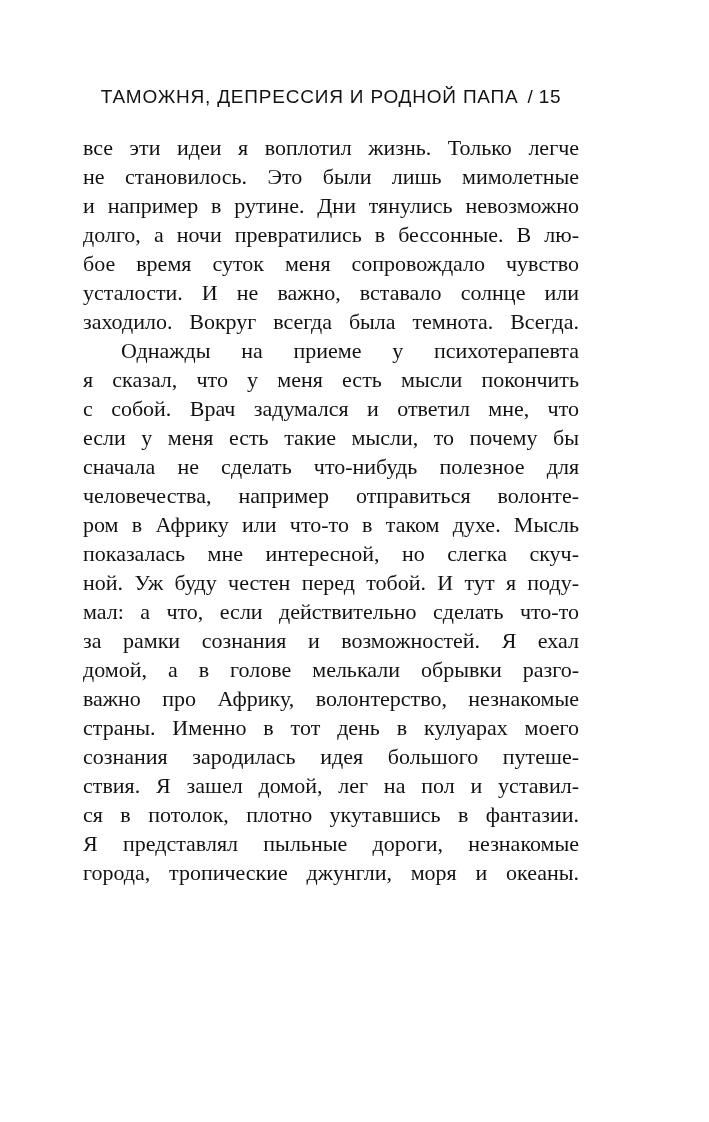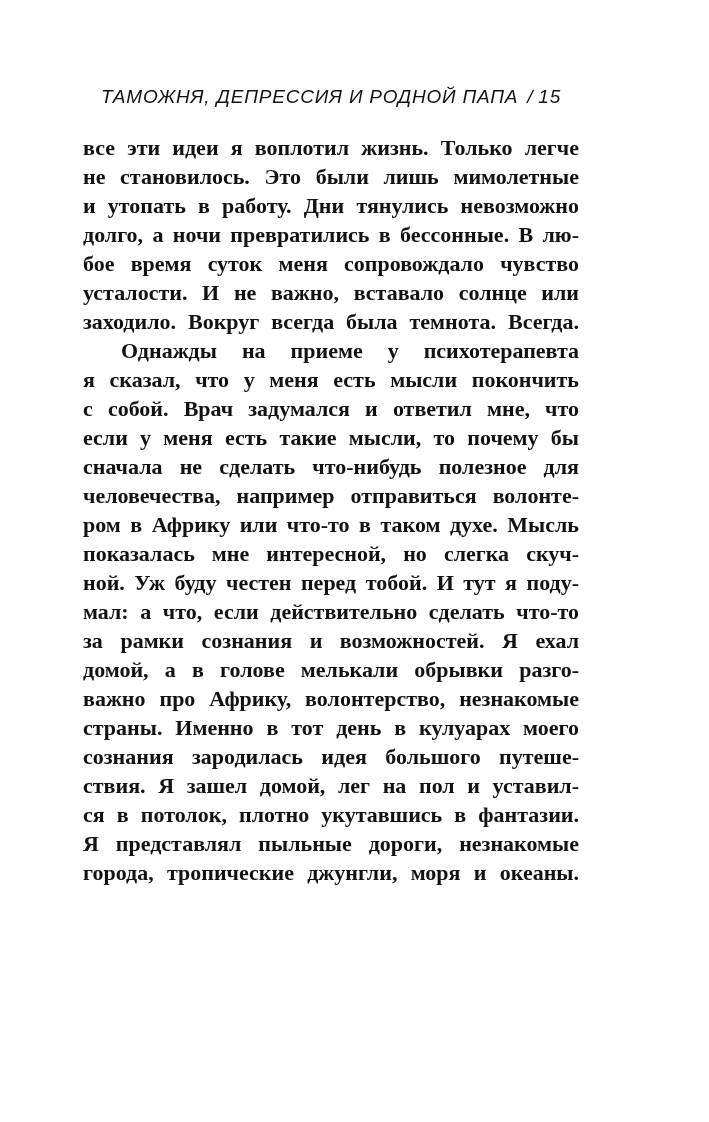--- a/index.html
+++ b/index.html
@@ -21,35 +21,33 @@
     top: 86px;
     left: 83px;
     width: 496px;
     text-align: center;
     white-space: nowrap;
     font-family: "Liberation Sans", sans-serif;
     font-size: 19px;
     line-height: 22px;
     letter-spacing: 0.8px;
     color: #121212;
-    font-style: italic;
   }
   .running-header .sep {
     margin-left: 9px;
     margin-right: 5px;
   }
   .body-text {
     position: absolute;
     top: 133px;
     left: 83px;
     width: 496px;
     font-size: 22px;
     line-height: 29px;
     color: #121212;
-    font-weight: bold;
   }
   .line {
     text-align: justify;
     text-align-last: justify;
     -moz-text-align-last: justify;
     height: 29px;
     overflow: hidden;
   }
   .line.indent {
     padding-left: 38px;
@@ -60,21 +58,21 @@
 
 <div class="page">
 
   <div class="running-header">
     <span>ТАМОЖНЯ, ДЕПРЕССИЯ И РОДНОЙ ПАПА</span><span class="sep">/</span><span>15</span>
   </div>
 
   <div class="body-text">
       <div class="line">все эти идеи я воплотил жизнь. Только легче</div>
       <div class="line">не становилось. Это были лишь мимолетные</div>
-      <div class="line">и утопать в работу. Дни тянулись невозможно</div>
+      <div class="line">и например в рутине. Дни тянулись невозможно</div>
       <div class="line">долго, а ночи превратились в бессонные. В лю-</div>
       <div class="line">бое время суток меня сопровождало чувство</div>
       <div class="line">усталости. И не важно, вставало солнце или</div>
       <div class="line">заходило. Вокруг всегда была темнота. Всегда.</div>
       <div class="line indent">Однажды на приеме у психотерапевта</div>
       <div class="line">я сказал, что у меня есть мысли покончить</div>
       <div class="line">с собой. Врач задумался и ответил мне, что</div>
       <div class="line">если у меня есть такие мысли, то почему бы</div>
       <div class="line">сначала не сделать что-нибудь полезное для</div>
       <div class="line">человечества, например отправиться волонте-</div>

